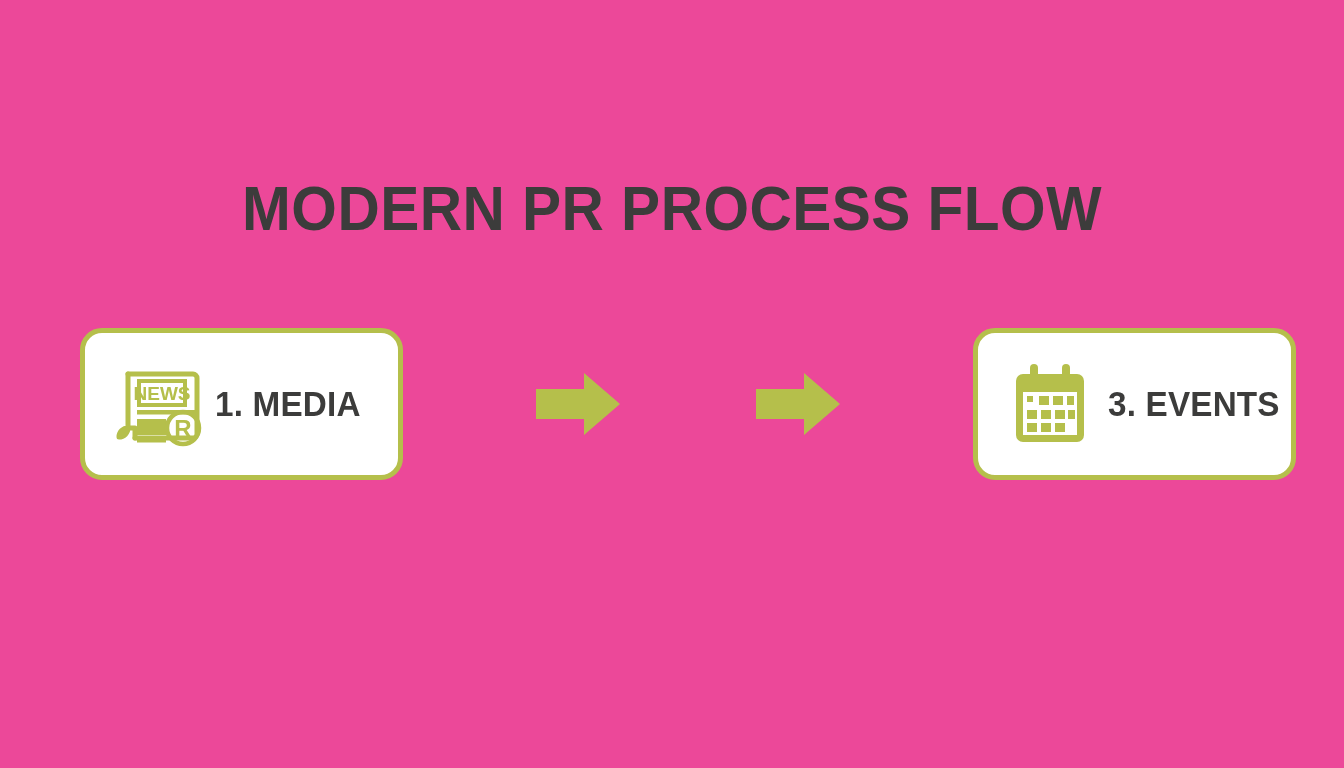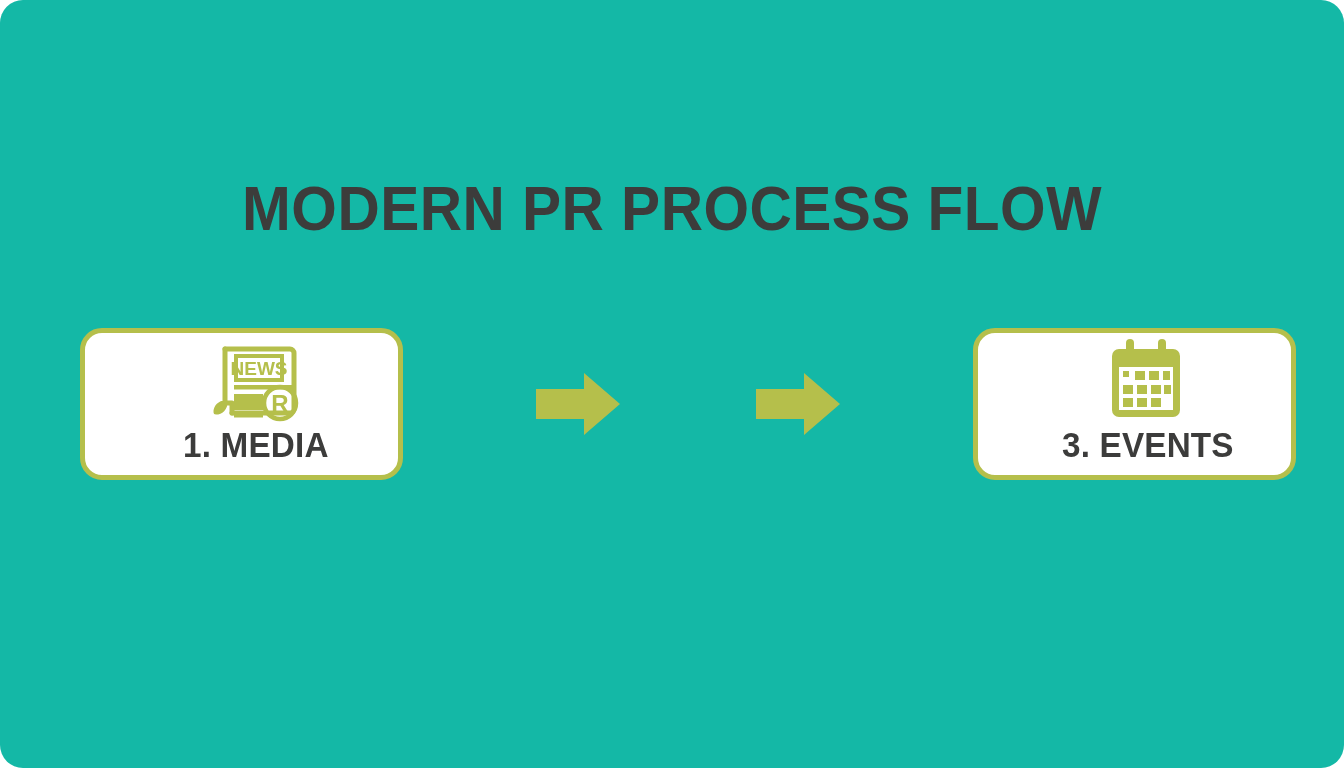--- a/index.html
+++ b/index.html
@@ -11,22 +11,21 @@
     height: 768px;
     background: #ffffff;
     font-family: "Liberation Sans", sans-serif;
     overflow: hidden;
     position: relative;
   }
 
   #canvas {
     position: absolute;
     inset: 0;
-    background: #14b8a6;
-    border-radius: 23px;
+    background: #ec4899;
   }
 
   
   #page-title {
     position: absolute;
     top: 168px;
     left: 0;
     width: 1344px;
     text-align: center;
     font-size: 63px;
@@ -53,21 +52,21 @@
   }
 
   .step-card {
     box-sizing: border-box;
     width: 323px;
     height: 152px;
     border: 5px solid #b5bf4b;
     border-radius: 22px;
     background: #ffffff;
     display: flex;
-    flex-direction: column;
+    flex-direction: row;
     align-items: center;
     justify-content: flex-start;
     padding-left: 26px;
     flex: 0 0 auto;
   }
 
   .step-icon {
     width: 94px;
     height: 92px;
     flex: 0 0 auto;

